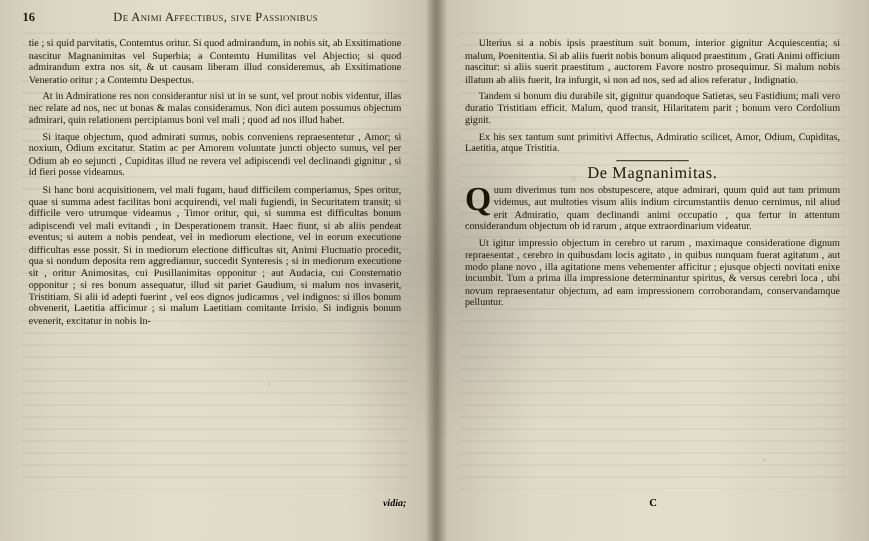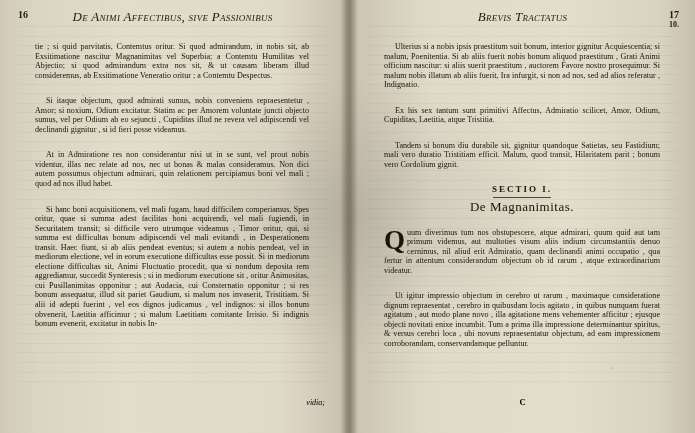--- a/index.html
+++ b/index.html
@@ -40,57 +40,57 @@
   .page.left{left:0;width:345px;}
   .page.right{left:350px;width:345px;}
 
   .hdr{
     position:absolute;top:9px;left:0;right:0;height:14px;
     font-size:9.5px;color:#241d10;
   }
   .hdr .folio{position:absolute;font-weight:bold;font-size:10px;}
   .hdr .running{
     position:absolute;left:0;right:0;text-align:center;
-    font-style:italic;font-variant:small-caps;letter-spacing:.3px;font-size:13px;
+    font-variant:small-caps;letter-spacing:.3px;font-size:10px;
   }
   .page.left .hdr .folio{left:18px;}
   .page.right .hdr .folio{right:16px;}
   .page.right .hdr .folio2{position:absolute;right:16px;top:11px;font-size:8px;font-weight:bold;}
 
   .col{
     position:absolute;top:26px;bottom:24px;
     color:#1d170c;
     font-size:8.1px;line-height:9.55px;
     text-align:justify;
     -webkit-hyphens:auto;hyphens:auto;
   }
   .page.left .col{left:19px;width:306px;}
   .page.right .col{left:18px;width:308px;}
 
-  p{margin:16px;text-indent:11px;}
+  p{margin:4px;text-indent:11px;}
   p.noind{text-indent:0;}
   .sc{font-variant:small-caps;}
 
   .secthead{
     text-align:center;margin:7px 0 1px 0;
     font-size:9px;letter-spacing:2px;font-weight:bold;
   }
   .rule{
     width:58px;height:1px;background:#2a2214;margin:2px auto 4px auto;opacity:.8;
   }
   .secttitle{
     text-align:center;font-size:13px;margin:1px 0 5px 0;
     letter-spacing:.5px;
   }
   .drop{
     float:left;font-size:27px;line-height:20px;
     padding:1px 2px 0 0;margin-top:1px;font-weight:bold;
   }
   .catch{
-    position:absolute;bottom:8px;font-size:8px;font-style:italic;
+    position:absolute;bottom:8px;font-size:8px;font-style:italic;font-weight:bold;
   }
   .page.left .catch{right:20px;}
   .sig{position:absolute;bottom:8px;left:50%;transform:translateX(-50%);font-size:8.5px;font-weight:bold;}
 
   
   .bleed{
     position:absolute;inset:26px 18px 24px 18px;pointer-events:none;
     opacity:.045;
     background:repeating-linear-gradient(180deg, rgba(40,30,10,.9) 0 1px, transparent 1px 9.6px);
   }
@@ -101,42 +101,36 @@
 <div id="spread">
 
   <div class="page left">
     <div class="hdr">
       <span class="folio">16</span>
       <span class="running sc">De Animi Affectibus, sive Passionibus</span>
     </div>
     <div class="bleed"></div>
     <div class="col">
       <p class="noind">tie ; si quid parvitatis, Contemtus oritur. Si quod admirandum, in nobis sit, ab Exsitimatione nascitur Magnanimitas vel Superbia; a Contemtu Humilitas vel Abjectio; si quod admirandum extra nos sit, &amp; ut causam liberam illud consideremus, ab Exsitimatione Veneratio oritur ; a Contemtu Despectus.</p>
+      <p>At in Admiratione res non considerantur nisi ut in se sunt, vel prout nobis videntur, illas nec relate ad nos, nec ut bonas &amp; malas consideramus. Non dici autem possumus objectum admirari, quin relationem percipiamus boni vel mali ; quod ad nos illud habet.</p>
       <p>Si itaque objectum, quod admirati sumus, nobis conveniens repraesentetur , Amor; si noxium, Odium excitatur. Statim ac per Amorem voluntate juncti objecto sumus, vel per Odium ab eo sejuncti , Cupiditas illud ne revera vel adipiscendi vel declinandi gignitur , si id fieri posse videamus.</p>
-      <p>At in Admiratione res non considerantur nisi ut in se sunt, vel prout nobis videntur, illas nec relate ad nos, nec ut bonas &amp; malas consideramus. Non dici autem possumus objectum admirari, quin relationem percipiamus boni vel mali ; quod ad nos illud habet.</p>
       <p>Si hanc boni acquisitionem, vel mali fugam, haud difficilem comperiamus, Spes oritur, quae si summa adest facilitas boni acquirendi, vel mali fugiendi, in Securitatem transit; si difficile vero utrumque videamus , Timor oritur, qui, si summa est difficultas bonum adipiscendi vel mali evitandi , in Desperationem transit. Haec fiunt, si ab aliis pendeat eventus; si autem a nobis pendeat, vel in mediorum electione, vel in eorum executione difficultas esse possit. Si in mediorum electione difficultas sit, Animi Fluctuatio procedit, qua si nondum deposita rem aggrediamur, succedit Synteresis ; si in mediorum executione sit , oritur Animositas, cui Pusillanimitas opponitur ; aut Audacia, cui Consternatio opponitur ; si res bonum assequatur, illud sit pariet Gaudium, si malum nos invaserit, Tristitiam. Si alii id adepti fuerint , vel eos dignos judicamus , vel indignos: si illos bonum obvenerit, Laetitia afficimur ; si malum Laetitiam comitante Irrisio. Si indignis bonum evenerit, excitatur in nobis In-</p>
     </div>
     <div class="catch">vidia;</div>
   </div>
 
   <div class="gutter"></div>
 
   <div class="page right">
-    <div class="hdr">
-      <span class="running sc">Brevis Tractatus</span>
-      <span class="folio">17</span>
-      <span class="folio2">10.</span>
-    </div>
     <div class="bleed"></div>
     <div class="col">
       <p>Ulterius si a nobis ipsis praestitum suit bonum, interior gignitur Acquiescentia; si malum, Poenitentia. Si ab aliis fuerit nobis bonum aliquod praestitum , Grati Animi officium nascitur: si aliis suerit praestitum , auctorem Favore nostro prosequimur. Si malum nobis illatum ab aliis fuerit, Ira infurgit, si non ad nos, sed ad alios referatur , Indignatio.</p>
+      <p>Tandem si bonum diu durabile sit, gignitur quandoque Satietas, seu Fastidium; mali vero duratio Tristitiam efficit. Malum, quod transit, Hilaritatem parit ; bonum vero Cordolium gignit.</p>
       <p>Ex his sex tantum sunt primitivi Affectus, Admiratio scilicet, Amor, Odium, Cupiditas, Laetitia, atque Tristitia.</p>
-      <p>Tandem si bonum diu durabile sit, gignitur quandoque Satietas, seu Fastidium; mali vero duratio Tristitiam efficit. Malum, quod transit, Hilaritatem parit ; bonum vero Cordolium gignit.</p>
 
-      <div class="secthead">SECTIO I.</div>
       <div class="rule"></div>
       <div class="secttitle">De Magnanimitas.</div>
 
       <p class="noind"><span class="drop">Q</span><span>uum diverimus tum nos obstupescere, atque admirari, quum quid aut tam primum videmus, aut multoties visum aliis indium circumstantiis denuo cernimus, nil aliud erit Admiratio, quam declinandi animi occupatio , qua fertur in attentum considerandum objectum ob id rarum , atque extraordinarium videatur.</span></p>
       <p>Ut igitur impressio objectum in cerebro ut rarum , maximaque consideratione dignum repraesentat , cerebro in quibusdam locis agitato , in quibus nunquam fuerat agitatum , aut modo plane novo , illa agitatione mens vehementer afficitur ; ejusque objecti novitati enixe incumbit. Tum a prima illa impressione determinantur spiritus, &amp; versus cerebri loca , ubi novum repraesentatur objectum, ad eam impressionem corroborandam, conservandamque pelluntur.</p>
     </div>
     <div class="sig">C</div>
   </div>
 
 </div>

